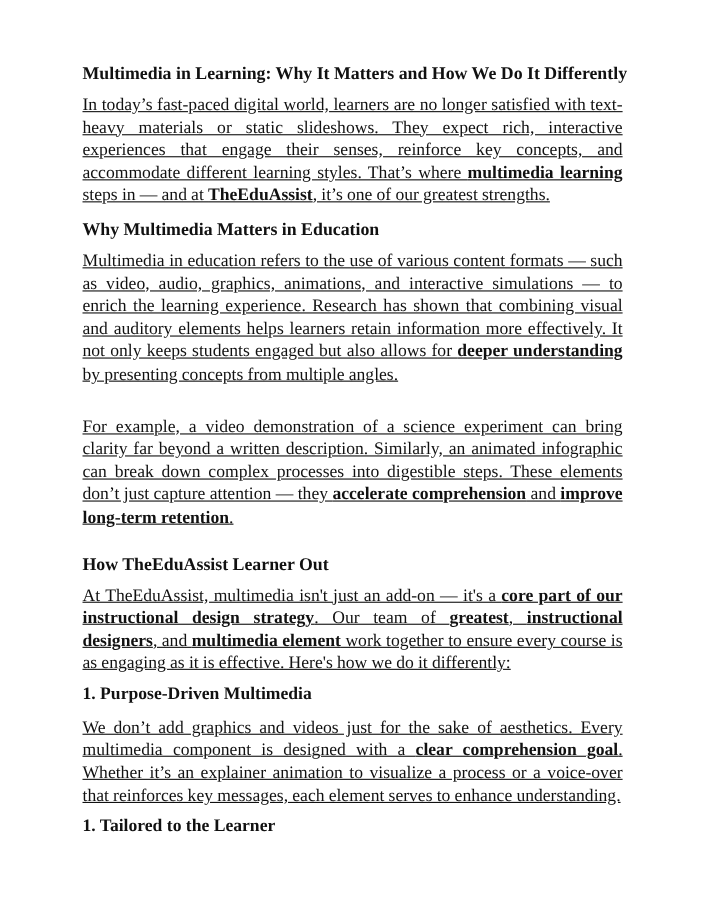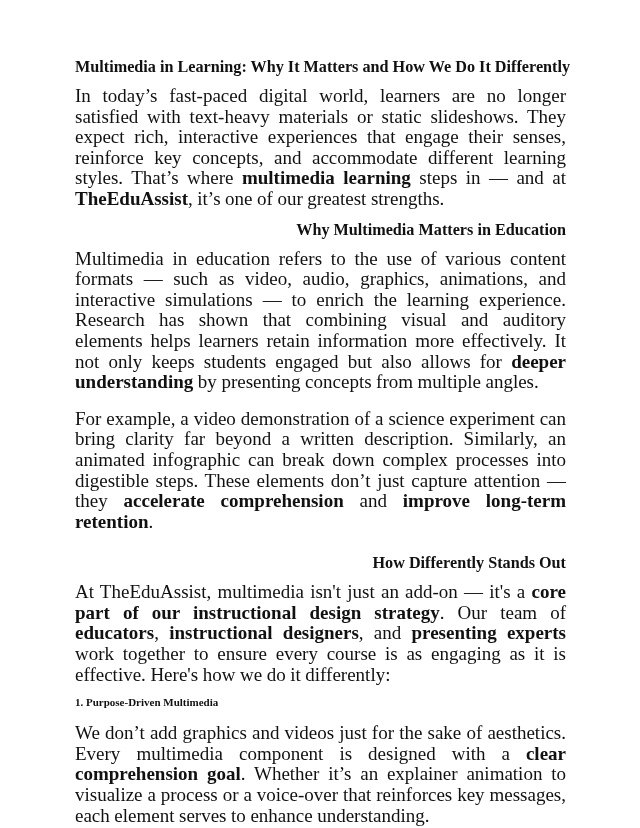--- a/index.html
+++ b/index.html
@@ -26,64 +26,64 @@
       font-size: 16.2px;
       line-height: 22px;
       margin: 0 0 8px 0;
       white-space: nowrap;
     }
     .section-heading {
       font-weight: bold;
       font-size: 16.2px;
       line-height: 22px;
       margin: 0 0 8px 0;
-      text-align: right;
     }
     .sub-heading {
       font-weight: bold;
-      font-size: 11px;
+      font-size: 16px;
       line-height: 18px;
       margin: 0 0 10px 0;
     }
     .para {
-      font-size: 19px;
+      font-size: 16px;
       line-height: 20.6px;
       text-align: justify;
       margin: 0 0 10px 0;
       word-spacing: -0.2px;
+      text-decoration: underline;
     }
     .para b {
       font-weight: bold;
     }
     #h-why { margin-top: 0; }
     #p1 { margin-bottom: 9px; }
-    #p2 { margin-bottom: 16px; }
+    #p2 { margin-bottom: 27px; }
     #p3 { margin-bottom: 20px; }
     #p4 { margin-bottom: 8px; }
     #sh1 { margin-bottom: 12px; }
     #p5 { margin-bottom: 8px; }
   </style>
 </head>
 <body>
 
 <div class="page">
 
   <div class="doc-title" id="doc-title">Multimedia in Learning: Why It Matters and How We Do It Differently</div>
 
   <p class="para" id="p1">In today’s fast-paced digital world, learners are no longer satisfied with text-heavy materials or static slideshows. They expect rich, interactive experiences that engage their senses, reinforce key concepts, and accommodate different learning styles. That’s where <b>multimedia learning</b> steps in — and at <b>TheEduAssist</b>, it’s one of our greatest strengths.</p>
 
   <div class="section-heading" id="h-why">Why Multimedia Matters in Education</div>
 
   <p class="para" id="p2">Multimedia in education refers to the use of various content formats — such as video, audio, graphics, animations, and interactive simulations — to enrich the learning experience. Research has shown that combining visual and auditory elements helps learners retain information more effectively. It not only keeps students engaged but also allows for <b>deeper understanding</b> by presenting concepts from multiple angles.</p>
 
   <p class="para" id="p3">For example, a video demonstration of a science experiment can bring clarity far beyond a written description. Similarly, an animated infographic can break down complex processes into digestible steps. These elements don’t just capture attention — they <b>accelerate comprehension</b> and <b>improve long-term retention</b>.</p>
 
-  <div class="section-heading" id="h-how">How Differently Stands Out</div>
+  <div class="section-heading" id="h-how">How TheEduAssist Learner Out</div>
 
-  <p class="para" id="p4">At TheEduAssist, multimedia isn't just an add-on — it's a <b>core part of our instructional design strategy</b>. Our team of <b>educators</b>, <b>instructional designers</b>, and <b>presenting experts</b> work together to ensure every course is as engaging as it is effective. Here's how we do it differently:</p>
+  <p class="para" id="p4">At TheEduAssist, multimedia isn't just an add-on — it's a <b>core part of our instructional design strategy</b>. Our team of <b>greatest</b>, <b>instructional designers</b>, and <b>multimedia element</b> work together to ensure every course is as engaging as it is effective. Here's how we do it differently:</p>
 
   <div class="sub-heading" id="sh1">1. Purpose-Driven Multimedia</div>
 
   <p class="para" id="p5">We don’t add graphics and videos just for the sake of aesthetics. Every multimedia component is designed with a <b>clear comprehension goal</b>. Whether it’s an explainer animation to visualize a process or a voice-over that reinforces key messages, each element serves to enhance understanding.</p>
 
   <div class="sub-heading" id="sh2">1. Tailored to the Learner</div>
 
 </div>
 
 </body></html>

